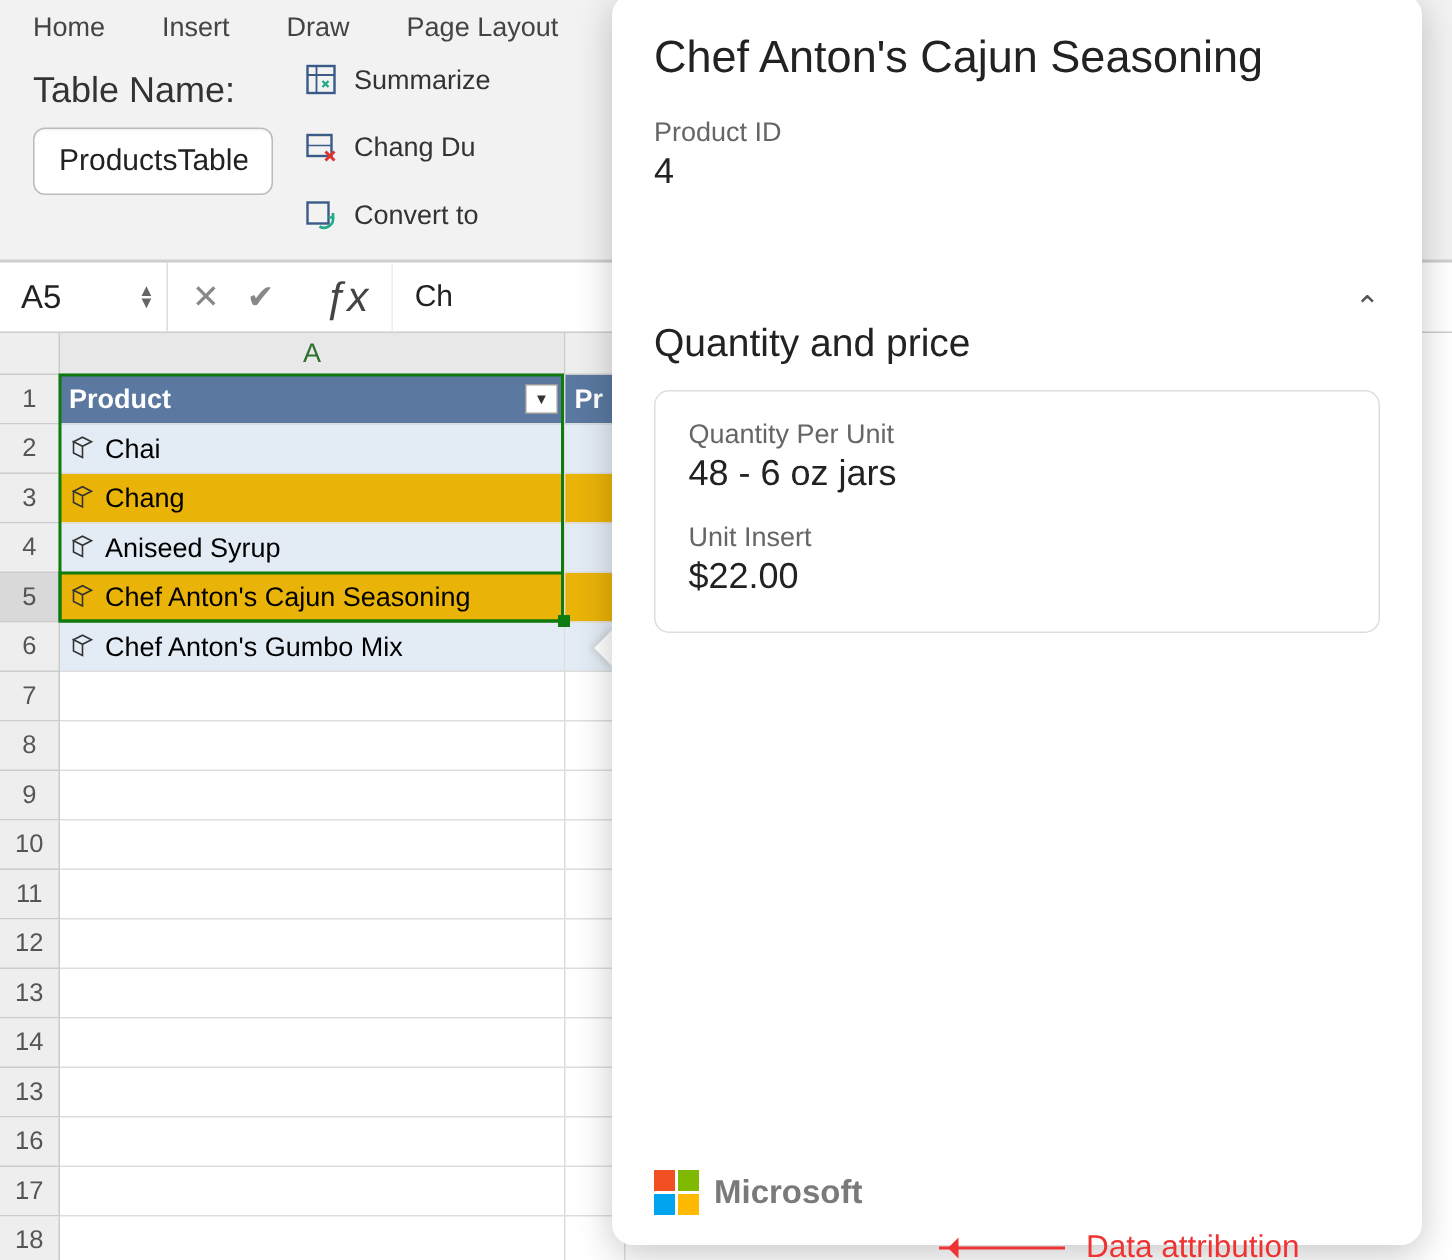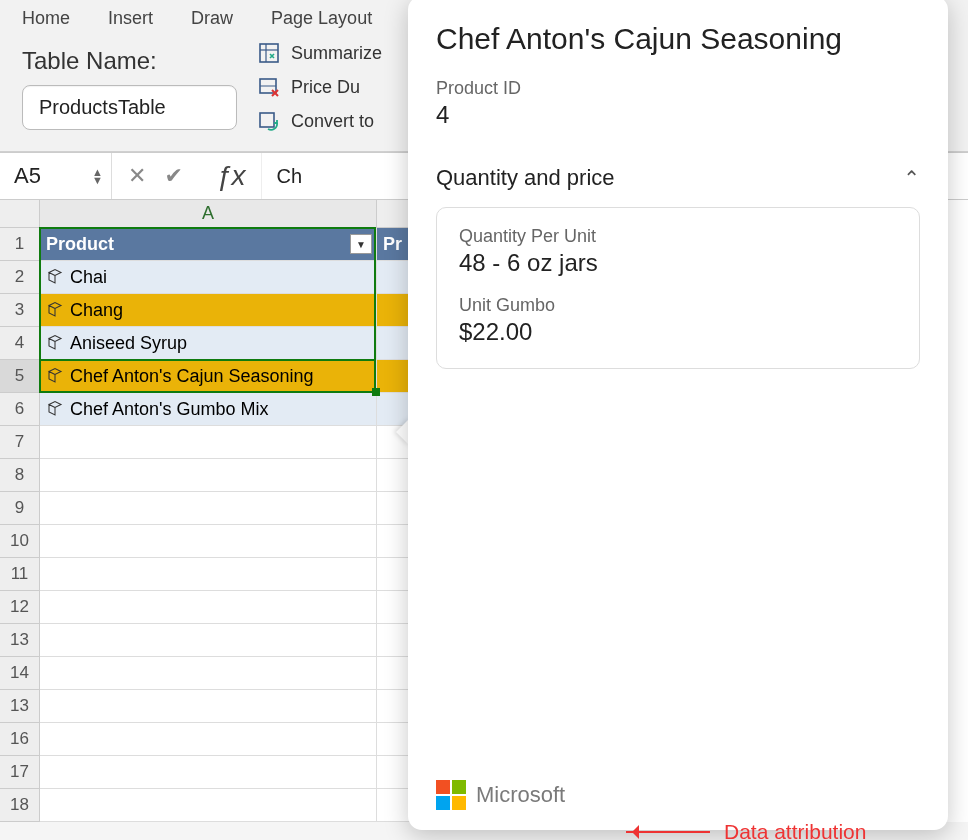--- a/index.html
+++ b/index.html
@@ -5,23 +5,23 @@
     * { margin:0; padding:0; box-sizing:border-box; font-family:-apple-system,BlinkMacSystemFont,"Segoe UI",Arial,sans-serif; }
     body { width:968px; height:840px; background:#f5f5f5; overflow:hidden; position:relative; }
 
     .ribbon-area { background:#f2f2f2; border-bottom:1px solid #d0d0d0; padding:8px 0 18px 0; }
     .tabs { display:flex; gap:38px; padding:0 22px 10px 22px; font-size:18px; color:#444; overflow:hidden; }
     .tabs span { white-space:nowrap; }
 
     .ribbon-content { display:flex; align-items:flex-start; padding:0 22px; gap:20px; }
     .table-name-group { display:flex; flex-direction:column; gap:10px; }
     .tn-label { font-size:24px; color:#333; margin-top:8px; }
-    .tn-input { background:#fff; border:1px solid #bbb; border-radius:8px; padding:10px 16px; font-size:20px; color:#222; width:215px; box-shadow:inset 0 1px 1px rgba(0,0,0,.05); }
-
-    .tools-col { display:flex; flex-direction:column; gap:10px; margin-top:2px; }
+    .tn-input { background:#fff; border:1px solid #bbb; border-radius:8px; padding:10px 16px; font-size:20px; color:#222; width:160px; box-shadow:inset 0 1px 1px rgba(0,0,0,.05); }
+
+    .tools-col { display:flex; flex-direction:column; gap:21px; margin-top:2px; }
     .tool-item { display:flex; align-items:center; gap:10px; font-size:18px; color:#333; }
     .tool-icon { width:24px; height:24px; display:flex; align-items:center; justify-content:center; }
 
     .formula-bar { display:flex; align-items:center; background:#fff; border-top:1px solid #ccc; border-bottom:1px solid #ccc; height:48px; }
     .name-box { width:112px; display:flex; align-items:center; justify-content:space-between; padding:0 8px 0 14px; font-size:22px; color:#222; border-right:1px solid #ddd; height:100%; }
     .name-spin { display:flex; flex-direction:column; line-height:8px; font-size:11px; color:#666;}
     .fb-buttons { display:flex; align-items:center; gap:18px; padding:0 16px; height:100%; border-right:1px solid #eee; }
     .fb-btn { color:#888; font-size:22px; }
     .fx { font-style:italic; font-family:Liberation Sans, sans-serif; font-size:28px; color:#444;margin-left:15px; }
     .fb-content { flex:1; padding:0 14px; font-size:20px; color:#222; }
@@ -50,27 +50,27 @@
 
     .sel-border { position:absolute; border:2.5px solid #0f7b0f; pointer-events:none; }
     .sel-handle { position:absolute; width:8px; height:8px; background:#0f7b0f; }
     .hdr-sel-border { position:absolute; border:2.5px solid #0f7b0f; pointer-events:none; }
 
     .data-card { position:absolute; top:-4px; left:408px; width:540px; height:834px; background:#fff; border-radius:14px; box-shadow:0 6px 24px rgba(0,0,0,.22); padding:26px 28px 20px 28px; display:flex; flex-direction:column; }
     .dc-title { font-size:30px; color:#222; margin-bottom:22px; }
     .dc-field-label { font-size:18px; color:#666; }
     .dc-field-value { font-size:24px; color:#222; margin-top:2px; }
     .dc-section-hdr { display:flex; align-items:center; justify-content:space-between; margin-top:36px; margin-bottom:16px; }
-    .dc-section-title { font-size:22px; color:#222; }
+    .dc-section-title { font-size:26px; color:#222;margin-top:48px; }
     .dc-section-body { border:1px solid #ddd; border-radius:10px; padding:18px 22px 22px 22px; }
     .dc-footer { margin-top:auto; display:flex; align-items:center; gap:10px; }
     .ms-logo { display:grid; grid-template-columns:14px 14px; grid-template-rows:14px 14px; gap:2px; }
     .ms-logo div:nth-child(1){background:#f25022;} .ms-logo div:nth-child(2){background:#7fba00;}
     .ms-logo div:nth-child(3){background:#00a4ef;} .ms-logo div:nth-child(4){background:#ffb900;}
-    .ms-text { font-size:22px; color:#7a7a7a; font-weight:400; }
+    .ms-text { font-size:22px; color:#7a7a7a; font-weight:700; }
 
     .annotation { position:absolute; left:626px; top:820px; display:flex; align-items:center; color:#e33; font-size:21px; }
     .arrow-line { width:84px; height:2px; background:#e33; position:relative; }
     .arrow-line::before { content:""; position:absolute; left:-1px; top:-6px; border:7px solid transparent; border-right-color:#e33; }
 
     .callout-notch { position:absolute; left:396px; top:418px; width:0; height:0; border-top:14px solid transparent; border-bottom:14px solid transparent; border-right:14px solid #fff; filter:drop-shadow(-2px 0 2px rgba(0,0,0,.12)); }
   </style>
 </head>
 <body>
 
@@ -102,21 +102,21 @@
         <span>Summarize</span>
       </div>
       <div class="tool-item">
         <span class="tool-icon">
           <svg width="24" height="24" viewBox="0 0 24 24">
               <rect x="3" y="4" width="16" height="14" fill="none" stroke="#3a5a88" stroke-width="1.6"></rect>
               <line x1="3" y1="11" x2="19" y2="11" stroke="#3a5a88"></line>
               <path d="M15 15 L21 21 M21 15 L15 21" stroke="#d33" stroke-width="2"></path>
             </svg>
         </span>
-        <span>Price Du</span>
+        <span>Chang Du</span>
       </div>
       <div class="tool-item">
         <span class="tool-icon">
           <svg width="24" height="24" viewBox="0 0 24 24">
               <rect x="3" y="4" width="14" height="14" fill="none" stroke="#3a5a88" stroke-width="1.6"></rect>
               <path d="M11 20 A6 6 0 0 0 20 14" fill="none" stroke="#2a8" stroke-width="1.8"></path>
               <path d="M20 11 L20 14 L17 14" fill="none" stroke="#2a8" stroke-width="1.8"></path>
             </svg>
         </span>
         <span>Convert to</span>
@@ -282,21 +282,21 @@
   <div class="dc-field-label">Product ID</div>
   <div class="dc-field-value">4</div>
   <div class="dc-section-hdr">
     <div class="dc-section-title">Quantity and price</div>
     <span style="font-size:20px;color:#555;">⌃</span>
   </div>
   <div class="dc-section-body">
     <div class="dc-field-label">Quantity Per Unit</div>
     <div class="dc-field-value">48 - 6 oz jars</div>
     <div style="height:18px;"></div>
-    <div class="dc-field-label">Unit Gumbo</div>
+    <div class="dc-field-label">Unit Insert</div>
     <div class="dc-field-value">$22.00</div>
   </div>
   <div class="dc-footer">
     <div class="ms-logo">
         <div></div>
         <div></div>
         <div></div>
         <div></div>
       </div>
     <div class="ms-text">Microsoft</div>

